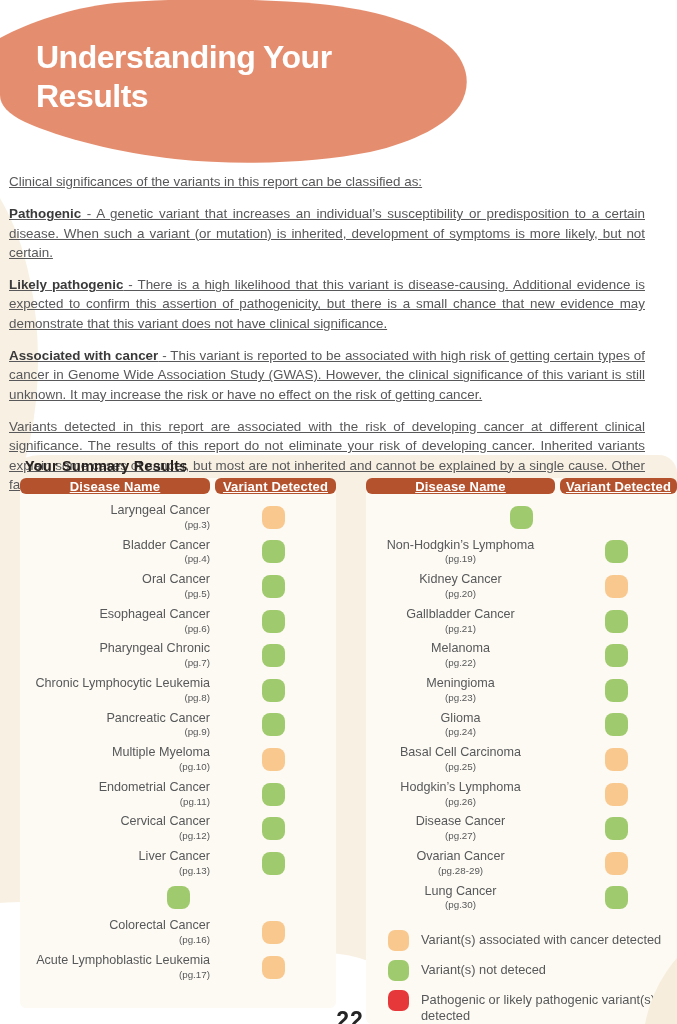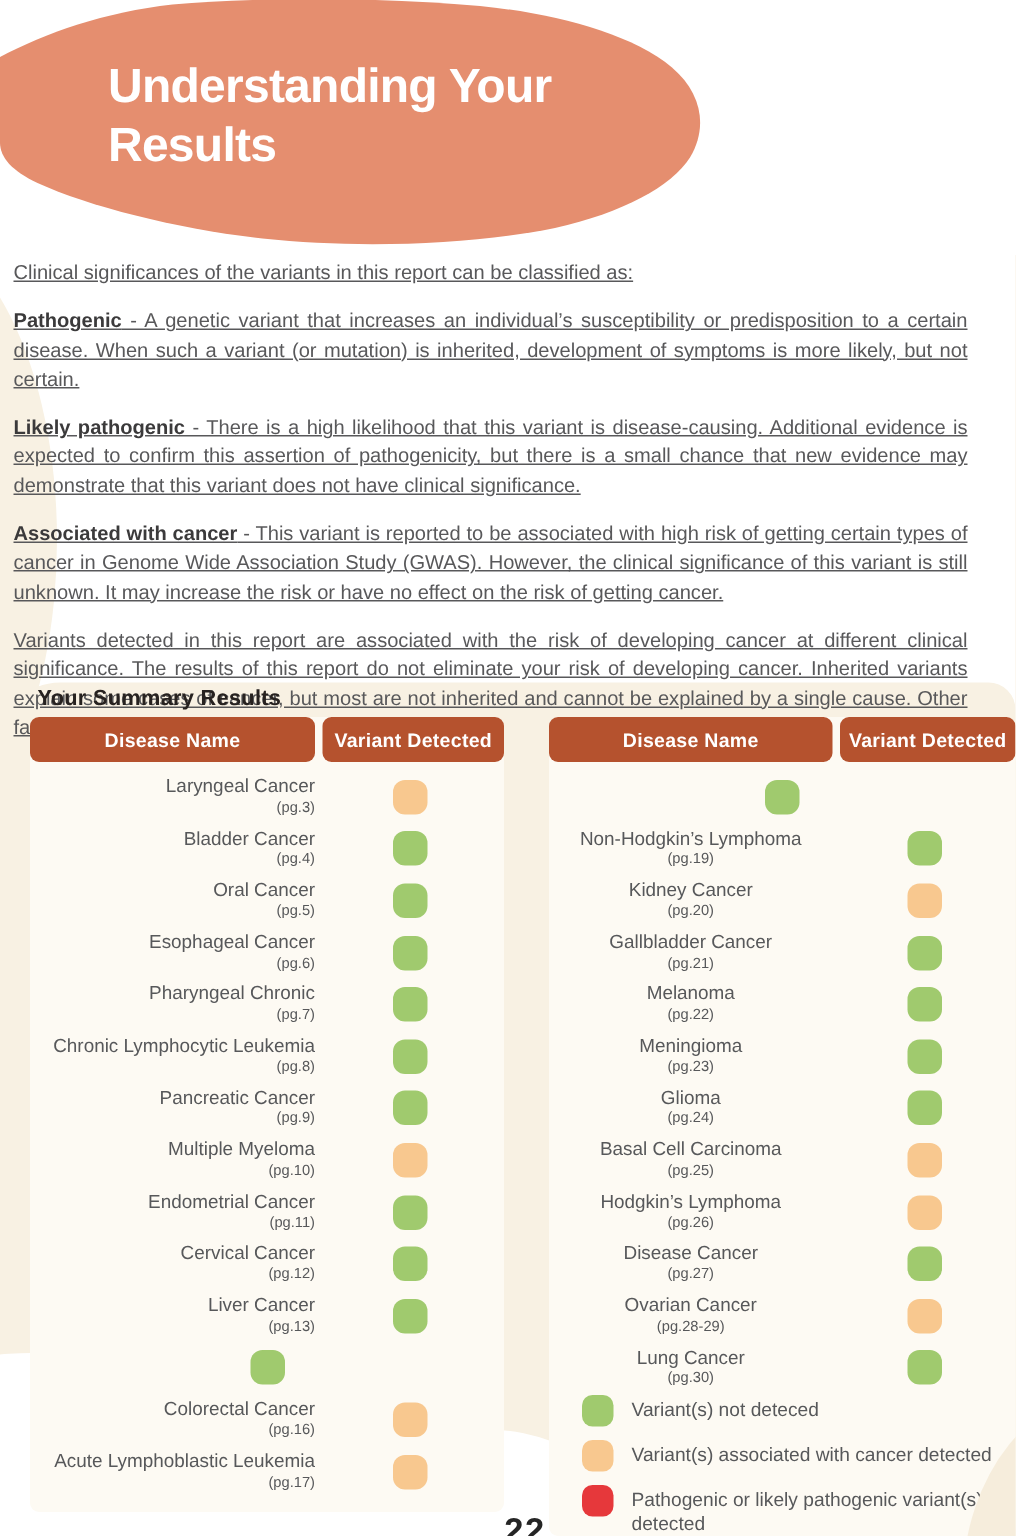--- a/index.html
+++ b/index.html
@@ -30,21 +30,20 @@
   }
   .cream-blob-br{
     position:absolute;left:642px;top:925px;width:210px;height:260px;
     background:#F6EDDC;border-radius:50%;z-index:4;
   }
   
   .page-title{
     position:absolute;left:36px;top:38px;z-index:3;
     color:#ffffff;font-weight:bold;font-size:32px;line-height:1.22;
     letter-spacing:-0.5px;
-    margin-left:36px;
   }
   
   .bodycopy{
     position:absolute;left:9px;width:636px;top:172px;z-index:3;
     color:#58585A;font-size:13.4px;line-height:1.44;text-align:justify;text-decoration:underline;
   }
   .bodycopy p{margin:0 0 13px 0;}
   .bodycopy b{color:#3B3A3B;}
   
   .summary-heading{
@@ -52,22 +51,23 @@
     font-size:14.5px;font-weight:bold;color:#272220;letter-spacing:0.2px;
   }
   .table-panel{
     position:absolute;top:478px;z-index:3;background:#FDFAF3;border-radius:6px;
   }
   .table-panel.left{left:20px;width:316px;height:530px;}
   .table-panel.right{left:366px;width:311px;height:546px;}
   .thead{display:flex;gap:5px;}
   .th{
     background:#B5522E;color:#ffffff;font-weight:bold;font-size:13px;
-    height:30px;border-radius:6px;display:flex;align-items:center;justify-content:center;
+    height:16px;border-radius:6px;display:flex;align-items:center;justify-content:center;
     letter-spacing:0.2px;
+    text-decoration:underline;
   }
   .table-panel.left .th.disease{width:190px;}
   .table-panel.left .th.variant{flex:1;}
   .table-panel.right .th.disease{width:189px;}
   .table-panel.right .th.variant{flex:1;}
   .tbody{margin-top:6px;}
   .row{display:flex;align-items:center;height:34.6px;}
   .name-cell{display:flex;flex-direction:column;align-items:center;justify-content:center;}
   .table-panel.left .name-cell{width:190px;align-items:flex-end;}
   .table-panel.right .name-cell{width:189px;}
@@ -363,26 +363,26 @@
         </div>
         <div class="chip-cell">
           <div class="chip" style="background: rgb(160, 202, 110);"></div>
         </div>
       </div>
     </div>
 </div>
 
 <div class="legend" id="legend">
     <div class="legend-item">
+      <div class="legend-chip" style="background: rgb(248, 200, 143);"></div>
+      <div class="legend-label">Variant(s) associated with cancer detected</div>
+    </div>
+    <div class="legend-item">
       <div class="legend-chip" style="background: rgb(160, 202, 110);"></div>
       <div class="legend-label">Variant(s) not deteced</div>
-    </div>
-    <div class="legend-item">
-      <div class="legend-chip" style="background: rgb(248, 200, 143);"></div>
-      <div class="legend-label">Variant(s) associated with cancer detected</div>
     </div>
     <div class="legend-item">
       <div class="legend-chip" style="background: rgb(230, 56, 59);"></div>
       <div class="legend-label">Pathogenic or likely pathogenic variant(s) detected</div>
     </div>
   </div>
 
 <div class="cream-blob-br"></div>
 
 <div class="page-number">22</div>

